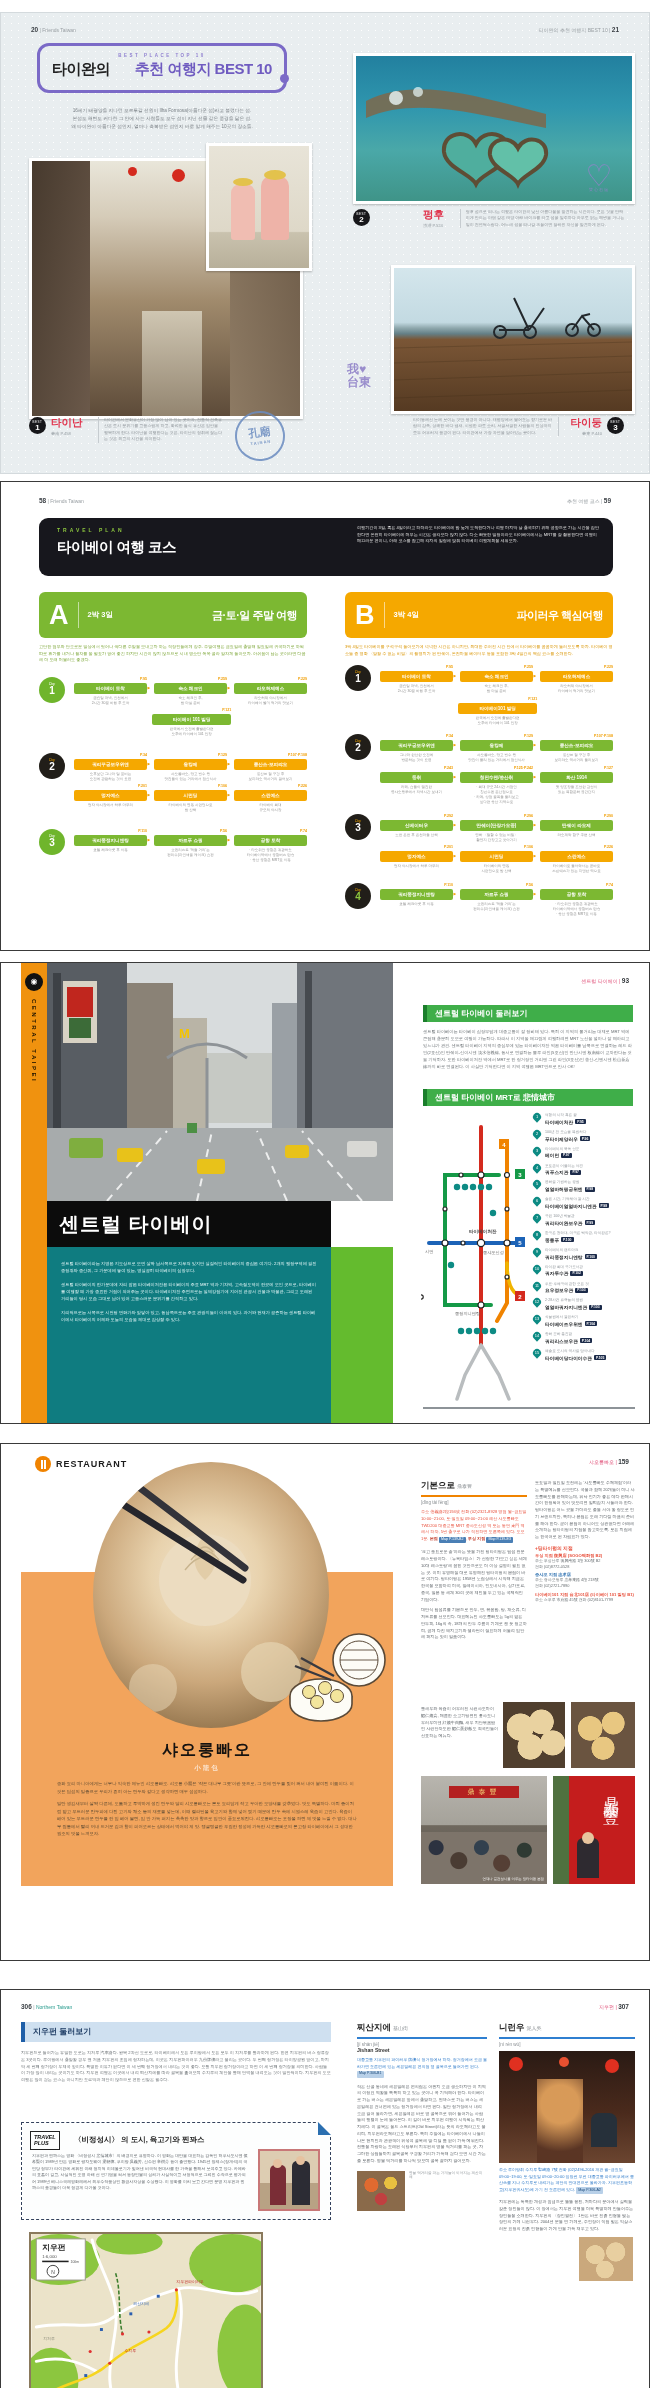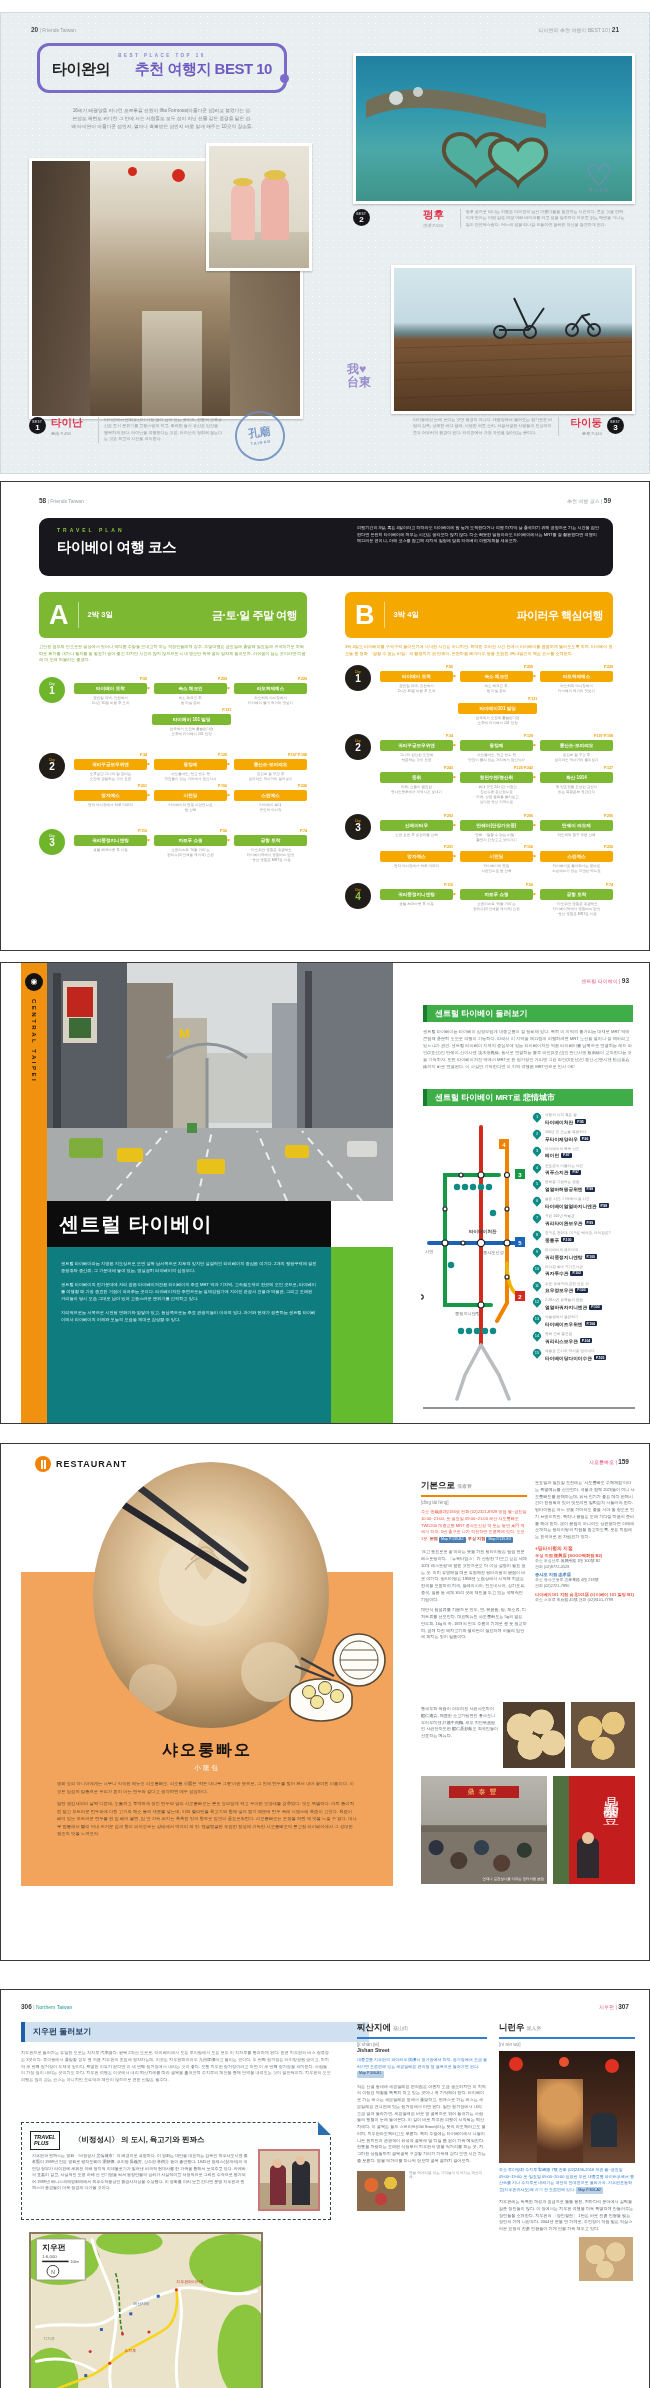--- a/index.html
+++ b/index.html
@@ -920,21 +920,21 @@
     <div class="ab" style="right:14px;top:8px;writing-mode:vertical-rl;color:#fff;font-size:16px;letter-spacing:6px;">鼎泰豐</div>
     <div class="ab" style="left:24px;bottom:6px;width:22px;height:40px;background:#2e2a30;border-radius:6px 6px 0 0;"></div>
     <div class="ab" style="left:29px;bottom:40px;width:12px;height:12px;border-radius:50%;background:#e8c49e;"></div>
   </div>
 </div>
 
 <div class="spread sp5">
   <div class="ab phead" style="left:20px;top:13px;"><b>306</b> | <span class="tealtext">Northern Taiwan</span></div>
   <div class="ab pinkhead" style="right:20px;top:13px;"><span>지우펀</span> | <b>307</b></div>
 
-  <div class="ab bluebar" style="left:20px;top:32px;width:348px;">지우펀 둘러보기</div>
+  <div class="ab bluebar" style="left:20px;top:32px;width:310px;">지우펀 둘러보기</div>
   <div class="ab bodytxt" style="left:20px;top:60px;width:310px;font-size:4.1px;">지우펀으로 들어가는 유일한 도로는 치처루 汽車路다. 왕복 2차선 도로로, 타이베이에서 오든 루이팡에서 오든 모두 이 치처루를 통과하게 된다. 한편 지우펀의 버스 정류장은 3곳이다. 루이팡에서 출발할 경우 맨 처음 지우펀의 초입에 정차하는데, 이곳은 지우펀파이러우 九份牌樓라고 불리는 곳이다. 두 번째 정거장은 타이양공원 앞이고, 마지막 세 번째 정거장이 우체국 앞이다. 특별한 이유가 없다면 이 세 번째 정거장에서 내리는 것이 좋다. 보통 지우펀 정거장이라고 하면 이 세 번째 정거장을 의미한다. 사람들이 가장 많이 내리는 곳이기도 하다. 지우펀 여행은 이곳에서 내려 찌산지에를 따라 골목을 훑어보며 수치루의 계단을 통해 언덕을 내려오는 것이 일반적이다. 지우펀의 도보여행은 많이 걷는 코스는 아니지만 오르막과 계단이 많으므로 편한 신발은 필수다.</div>
 
   <div class="ab tpbox" style="left:20px;top:132px;width:310px;height:98px;">
     <div class="ab fold" style="right:-1px;top:-1px;"></div>
     <div class="ab tplogo" style="left:8px;top:8px;">
         <div>TRAVEL</div>
         <div>PLUS</div>
       </div>
     <div class="ab tptitle" style="left:52px;top:12px;">〈비정성시〉 의 도시, 육고기와 찐꽈스</div>
     <div class="ab tpbody" style="left:10px;top:30px;width:216px;">지우펀과 찐꽈스는 영화 〈비정성시 悲情城市〉의 배경지로 유명하다. 이 영화는 대만을 대표하는 감독인 허우샤오시엔 侯孝賢이 1989년 만든 영화로 량차오웨이 梁朝偉, 우이팡 吳義芳, 신수펀 辛樹芬 등이 출연했다. 1945년 장제스(장개석)의 국민당 정부가 타이완에 세워진 이래 정치적 이데올로기가 빚어낸 비극적 현대사를 한 가족을 통해서 보여주고 있다. 카메라의 호흡이 길고, 사실적인 조명 아래 선 연기법을 써서 등장인물의 심리가 사실적이고 서정적으로 그려진 수작으로 평가되어 1989년 베니스국제영화제에서 최우수작품상인 황금사자상을 수상했다. 이 영화를 미리 보고 간다면 분명 지우펀과 찐꽈스의 풍경들이 더욱 정겹게 다가올 것이다.</div>

